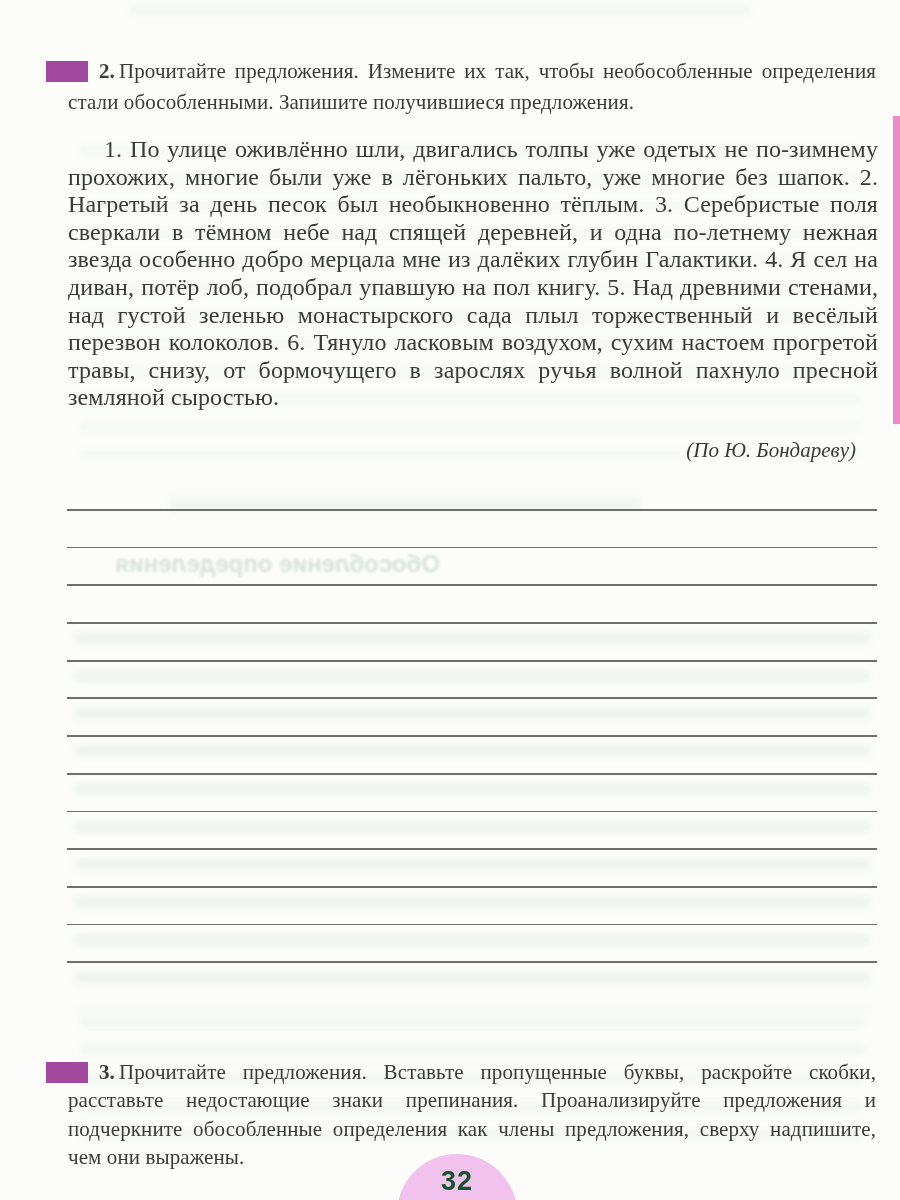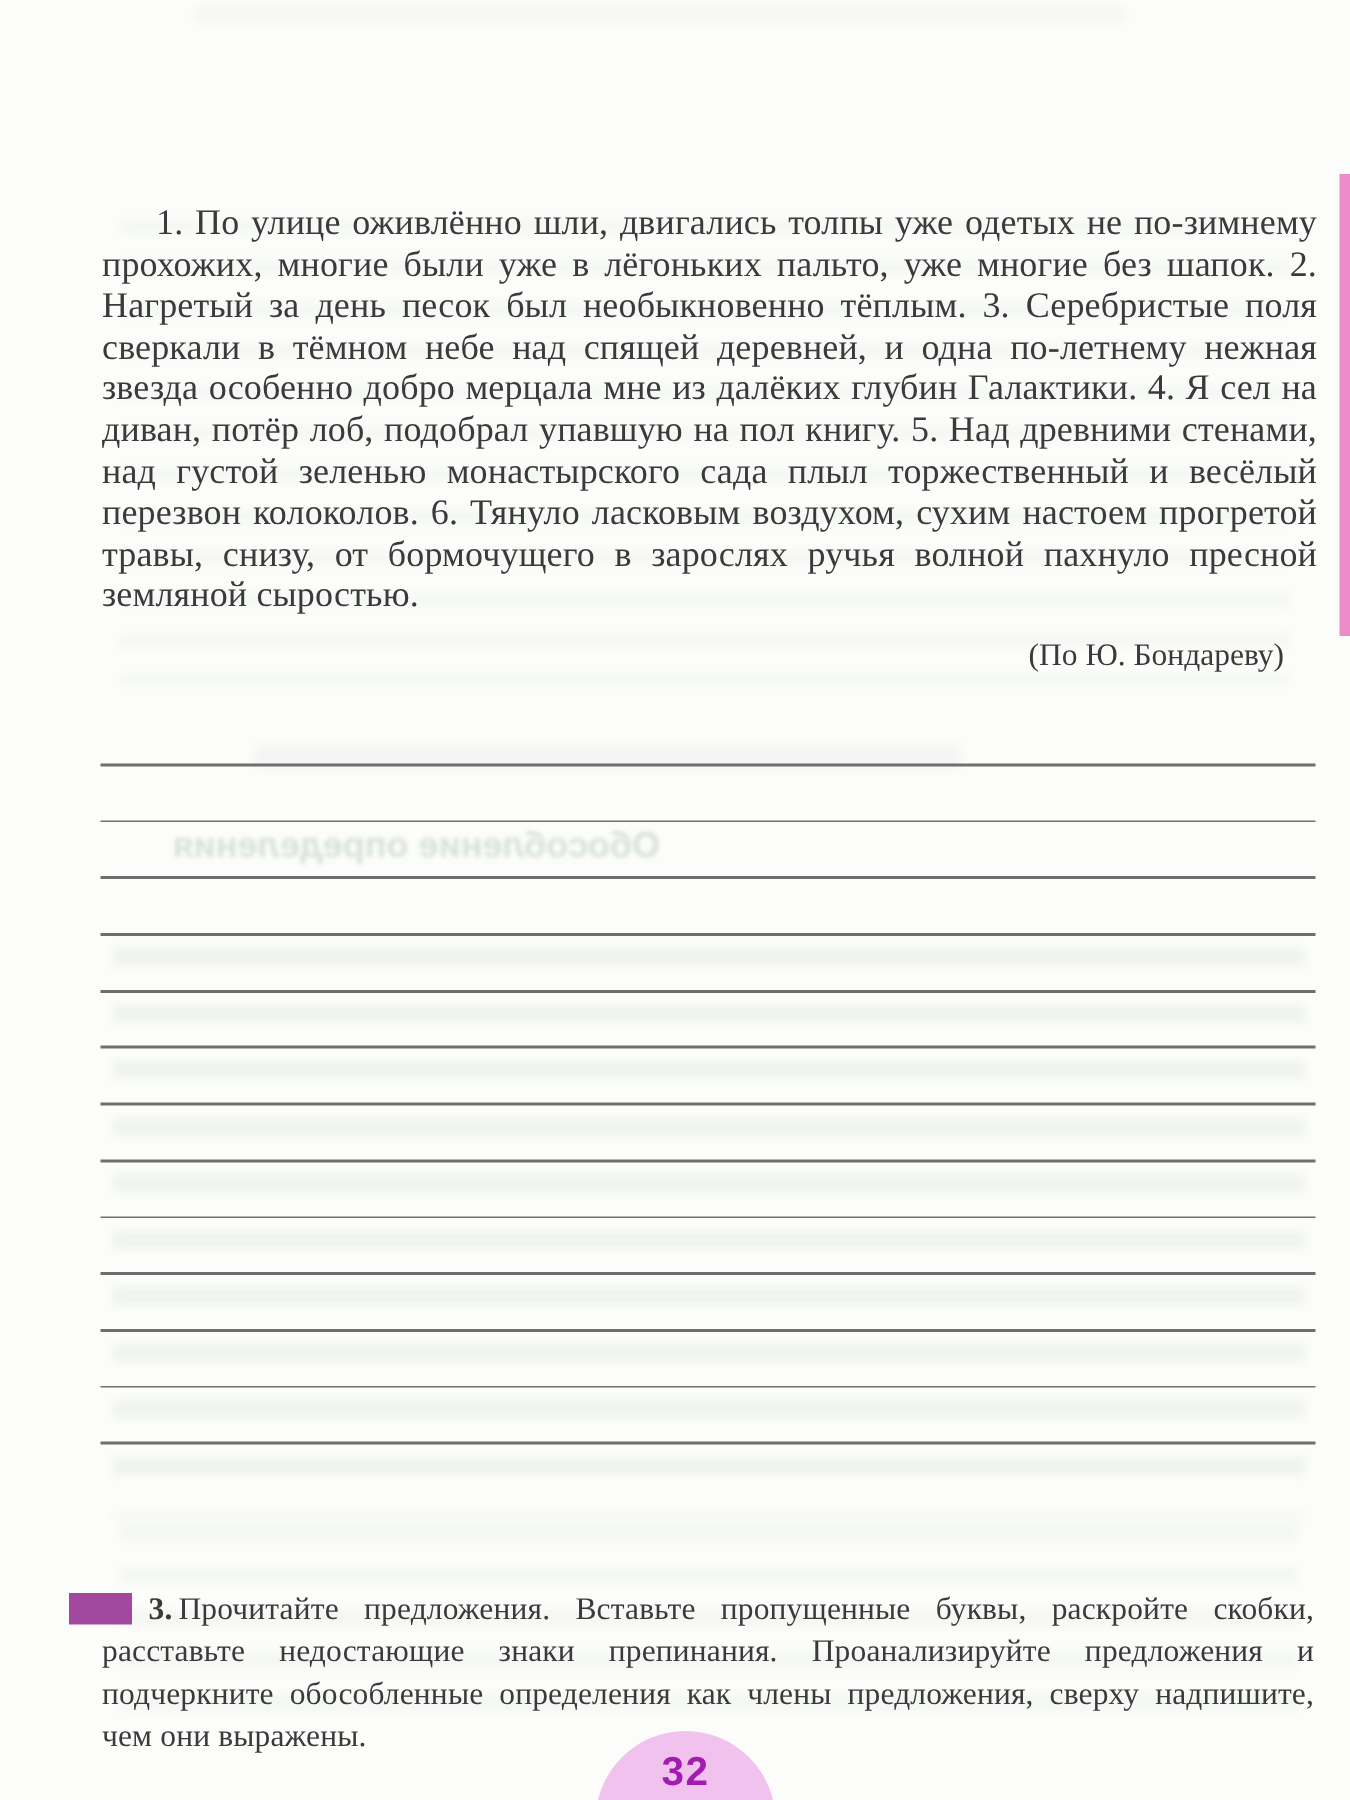--- a/index.html
+++ b/index.html
@@ -49,22 +49,23 @@
   .ex-num{font-weight:bold;margin-right:4px;}
 
   
   .body-par{
     position:absolute;left:68px;right:22px;top:136px;z-index:3;
     font-size:24px;line-height:27.6px;
     text-align:justify;text-indent:36px;
     letter-spacing:.1px;
   }
   .attribution{
-    position:absolute;right:44px;top:424px;z-index:3;
+    position:absolute;right:44px;top:438px;z-index:3;
     font-size:21px;
+    font-style:italic;
   }
 
   
   .wlines{position:absolute;left:67px;right:23px;top:509px;z-index:3;}
   .wline{height:1.8px;background:#6e6e6e;margin-bottom:35.9px;}
 
   
   .ex3{top:1058px;line-height:28.4px;}
   .ex2{top:56px;}
 
@@ -74,39 +75,42 @@
     background:#ee8cc9;z-index:4;
   }
   .page-circle{
     position:absolute;left:397px;top:1154px;width:120px;height:120px;
     border-radius:50%;background:#f2c2ef;z-index:4;
     text-align:center;
   }
   .page-num{
     display:inline-block;margin-top:12px;
     font-family:"Liberation Sans", sans-serif;
-    font-weight:bold;font-size:27px;color:#a21caf;
+    font-weight:bold;font-size:27px;color:#14532d;
     letter-spacing:1px;
   }
 </style>
 </head>
 <body>
 
 <div class="page">
 
   <div class="ghost ghost-stripe" style="top:4px;left:130px;width:620px;height:11px;opacity:.35;"></div>
   <div class="ghost ghost-rows" style="top:146px;left:80px;right:40px;height:310px;
               background:repeating-linear-gradient(to bottom, rgba(150,172,156,.12) 0 10px, transparent 10px 27.6px);"></div>
   <div class="ghost ghost-stripe" style="top:497px;left:170px;width:470px;height:15px;opacity:.45;"></div>
   <div class="ghost ghost-heading">Обособление определения</div>
   <div class="ghost ghost-rows" style="top:632px;left:75px;right:30px;height:380px;
               background:repeating-linear-gradient(to bottom, rgba(150,172,156,.22) 0 12px, transparent 12px 37.7px);"></div>
   <div class="ghost ghost-rows" style="top:1016px;left:80px;right:35px;height:130px;
               background:repeating-linear-gradient(to bottom, rgba(150,172,156,.14) 0 11px, transparent 11px 28.4px);"></div>
 
+  <div class="ex-block ex2">
+    <span class="num-box"></span><span class="ex-num">2.</span><span>Прочитайте предложения. Измените их так, чтобы необособленные определения стали обособленными. Запишите получившиеся предложения.</span>
+  </div>
 
   <div class="body-par">1. По улице оживлённо шли, двигались толпы уже одетых не по-зимнему прохожих, многие были уже в лёгоньких пальто, уже многие без шапок. 2. Нагретый за день песок был необыкновенно тёплым. 3. Серебристые поля сверкали в тёмном небе над спящей деревней, и одна по-летнему нежная звезда особенно добро мерцала мне из далёких глубин Галактики. 4. Я сел на диван, потёр лоб, подобрал упавшую на пол книгу. 5. Над древними стенами, над густой зеленью монастырского сада плыл торжественный и весёлый перезвон колоколов. 6. Тянуло ласковым воздухом, сухим настоем прогретой травы, снизу, от бормочущего в зарослях ручья волной пахнуло пресной земляной сыростью.</div>
 
   <div class="attribution">(По Ю. Бондареву)</div>
 
   <div class="wlines">
       <div class="wline"></div>
       <div class="wline"></div>
       <div class="wline"></div>
       <div class="wline"></div>

